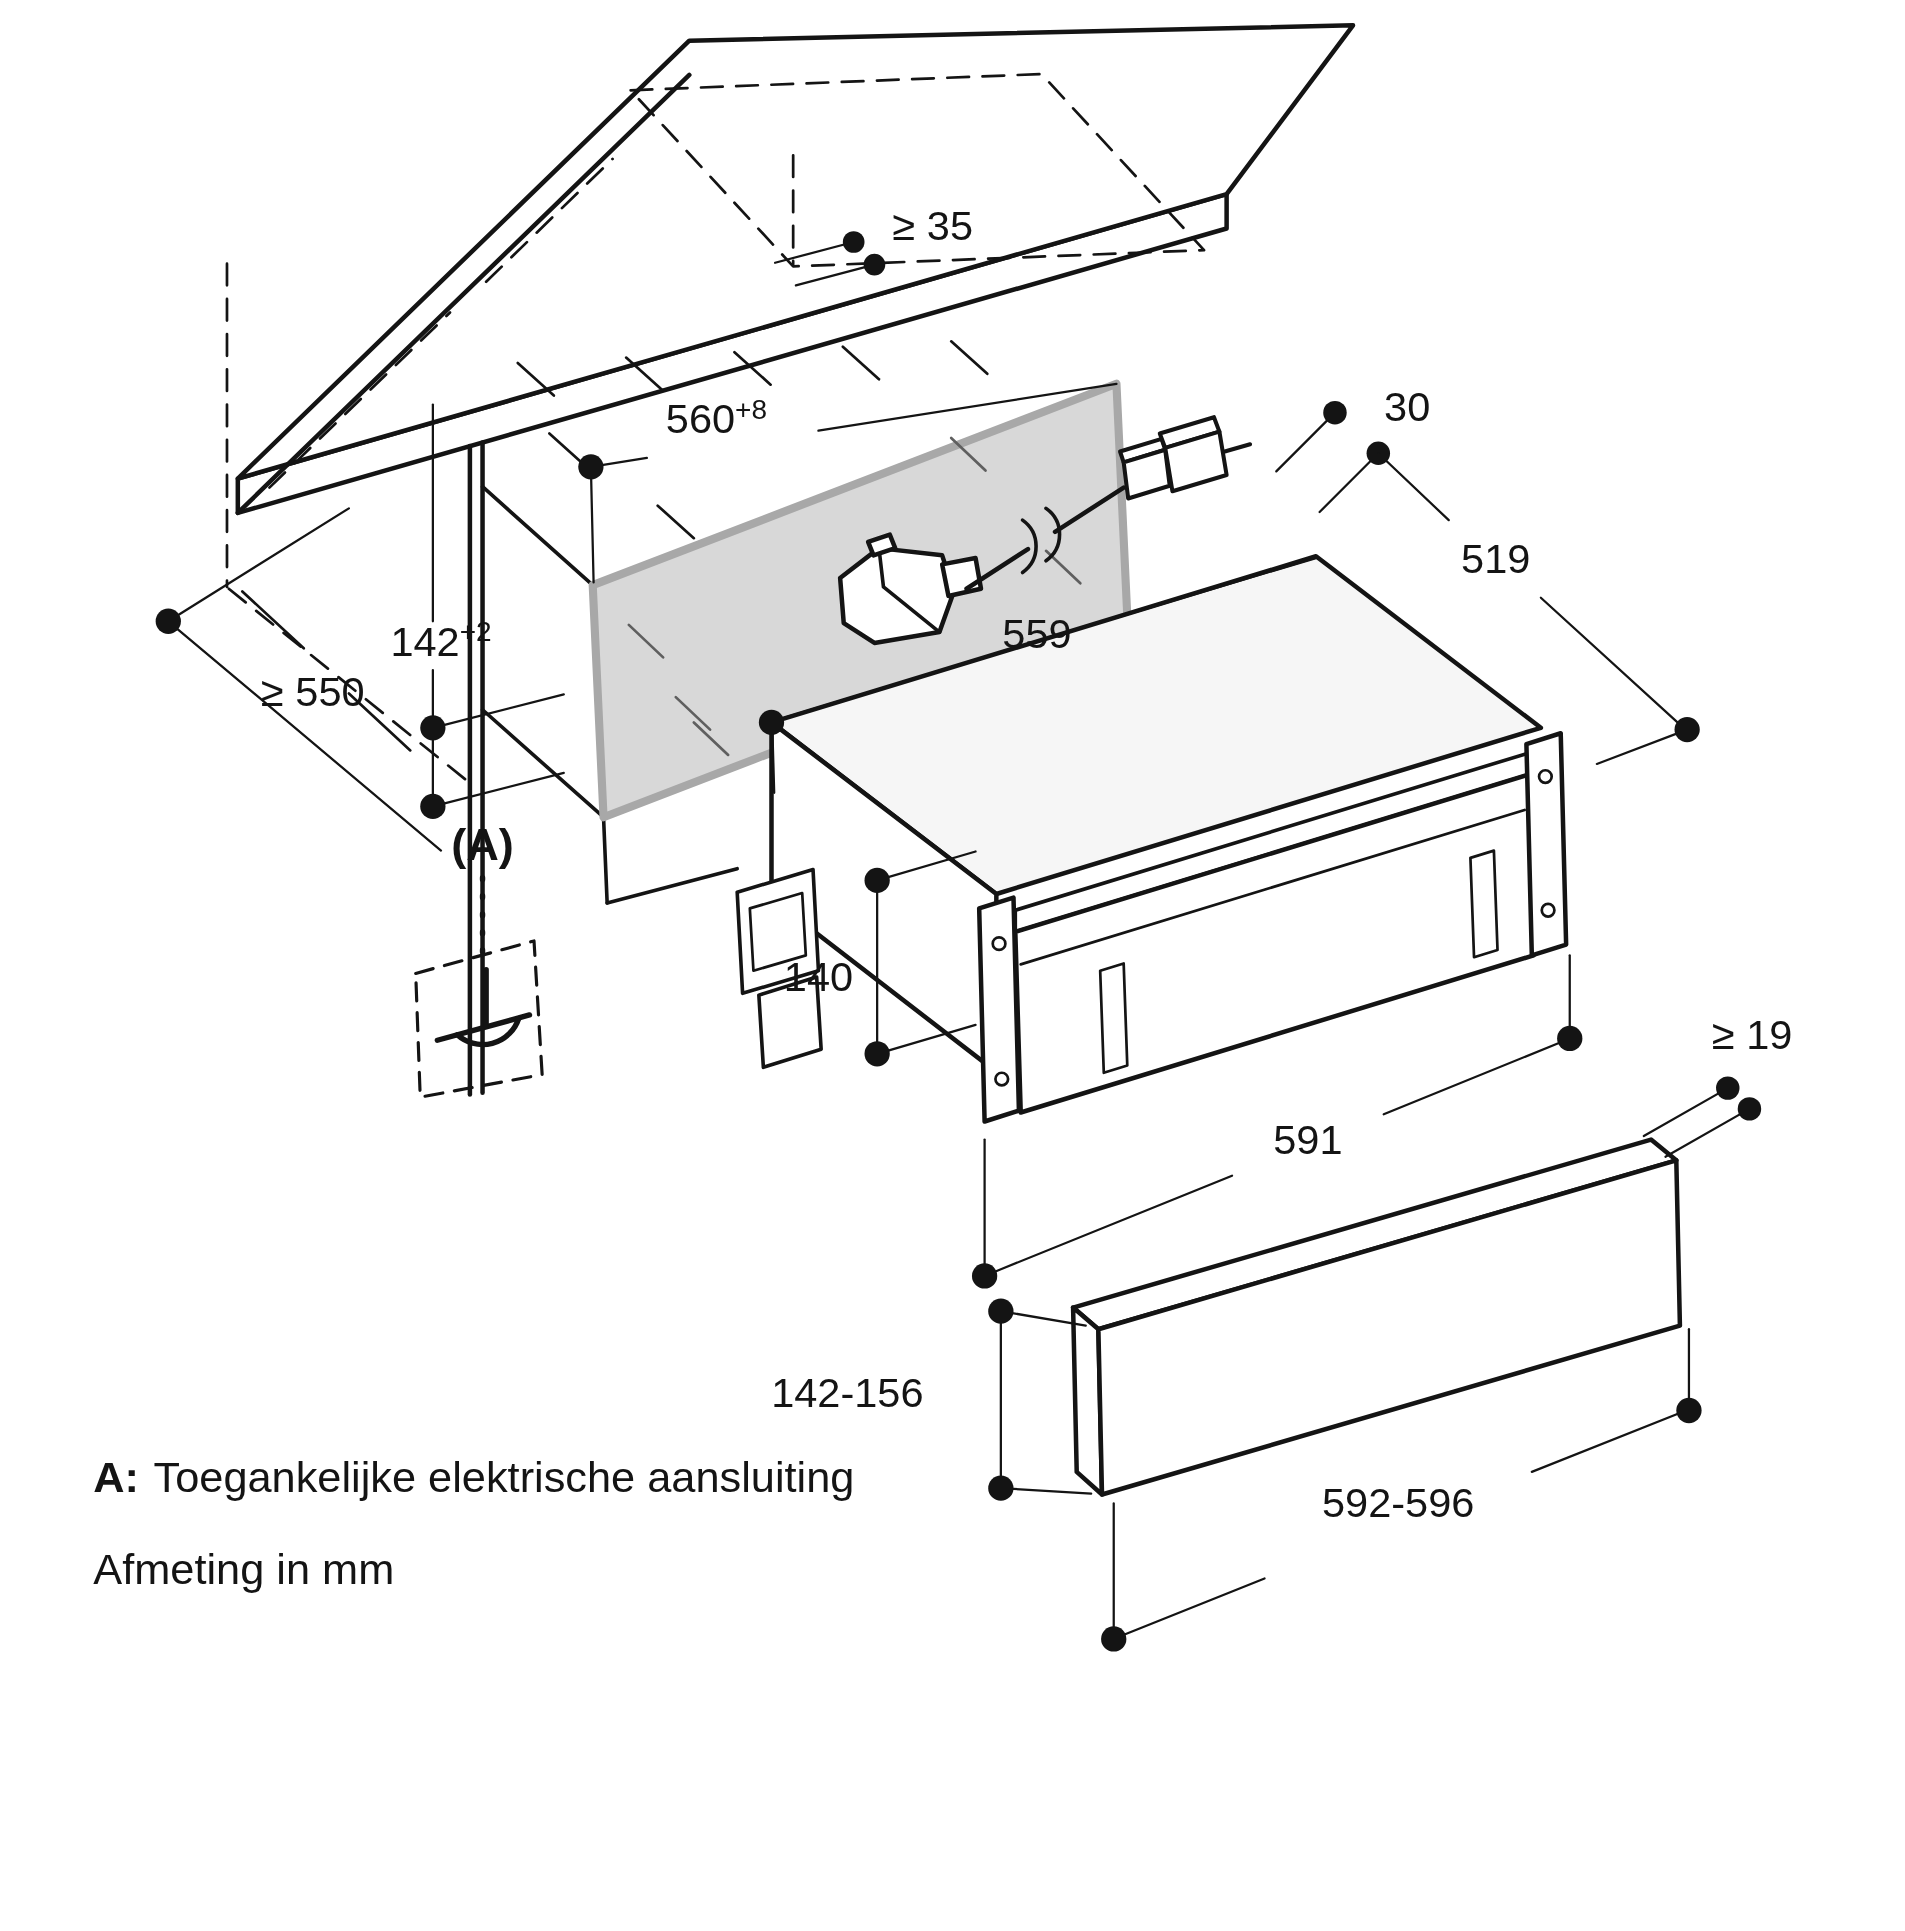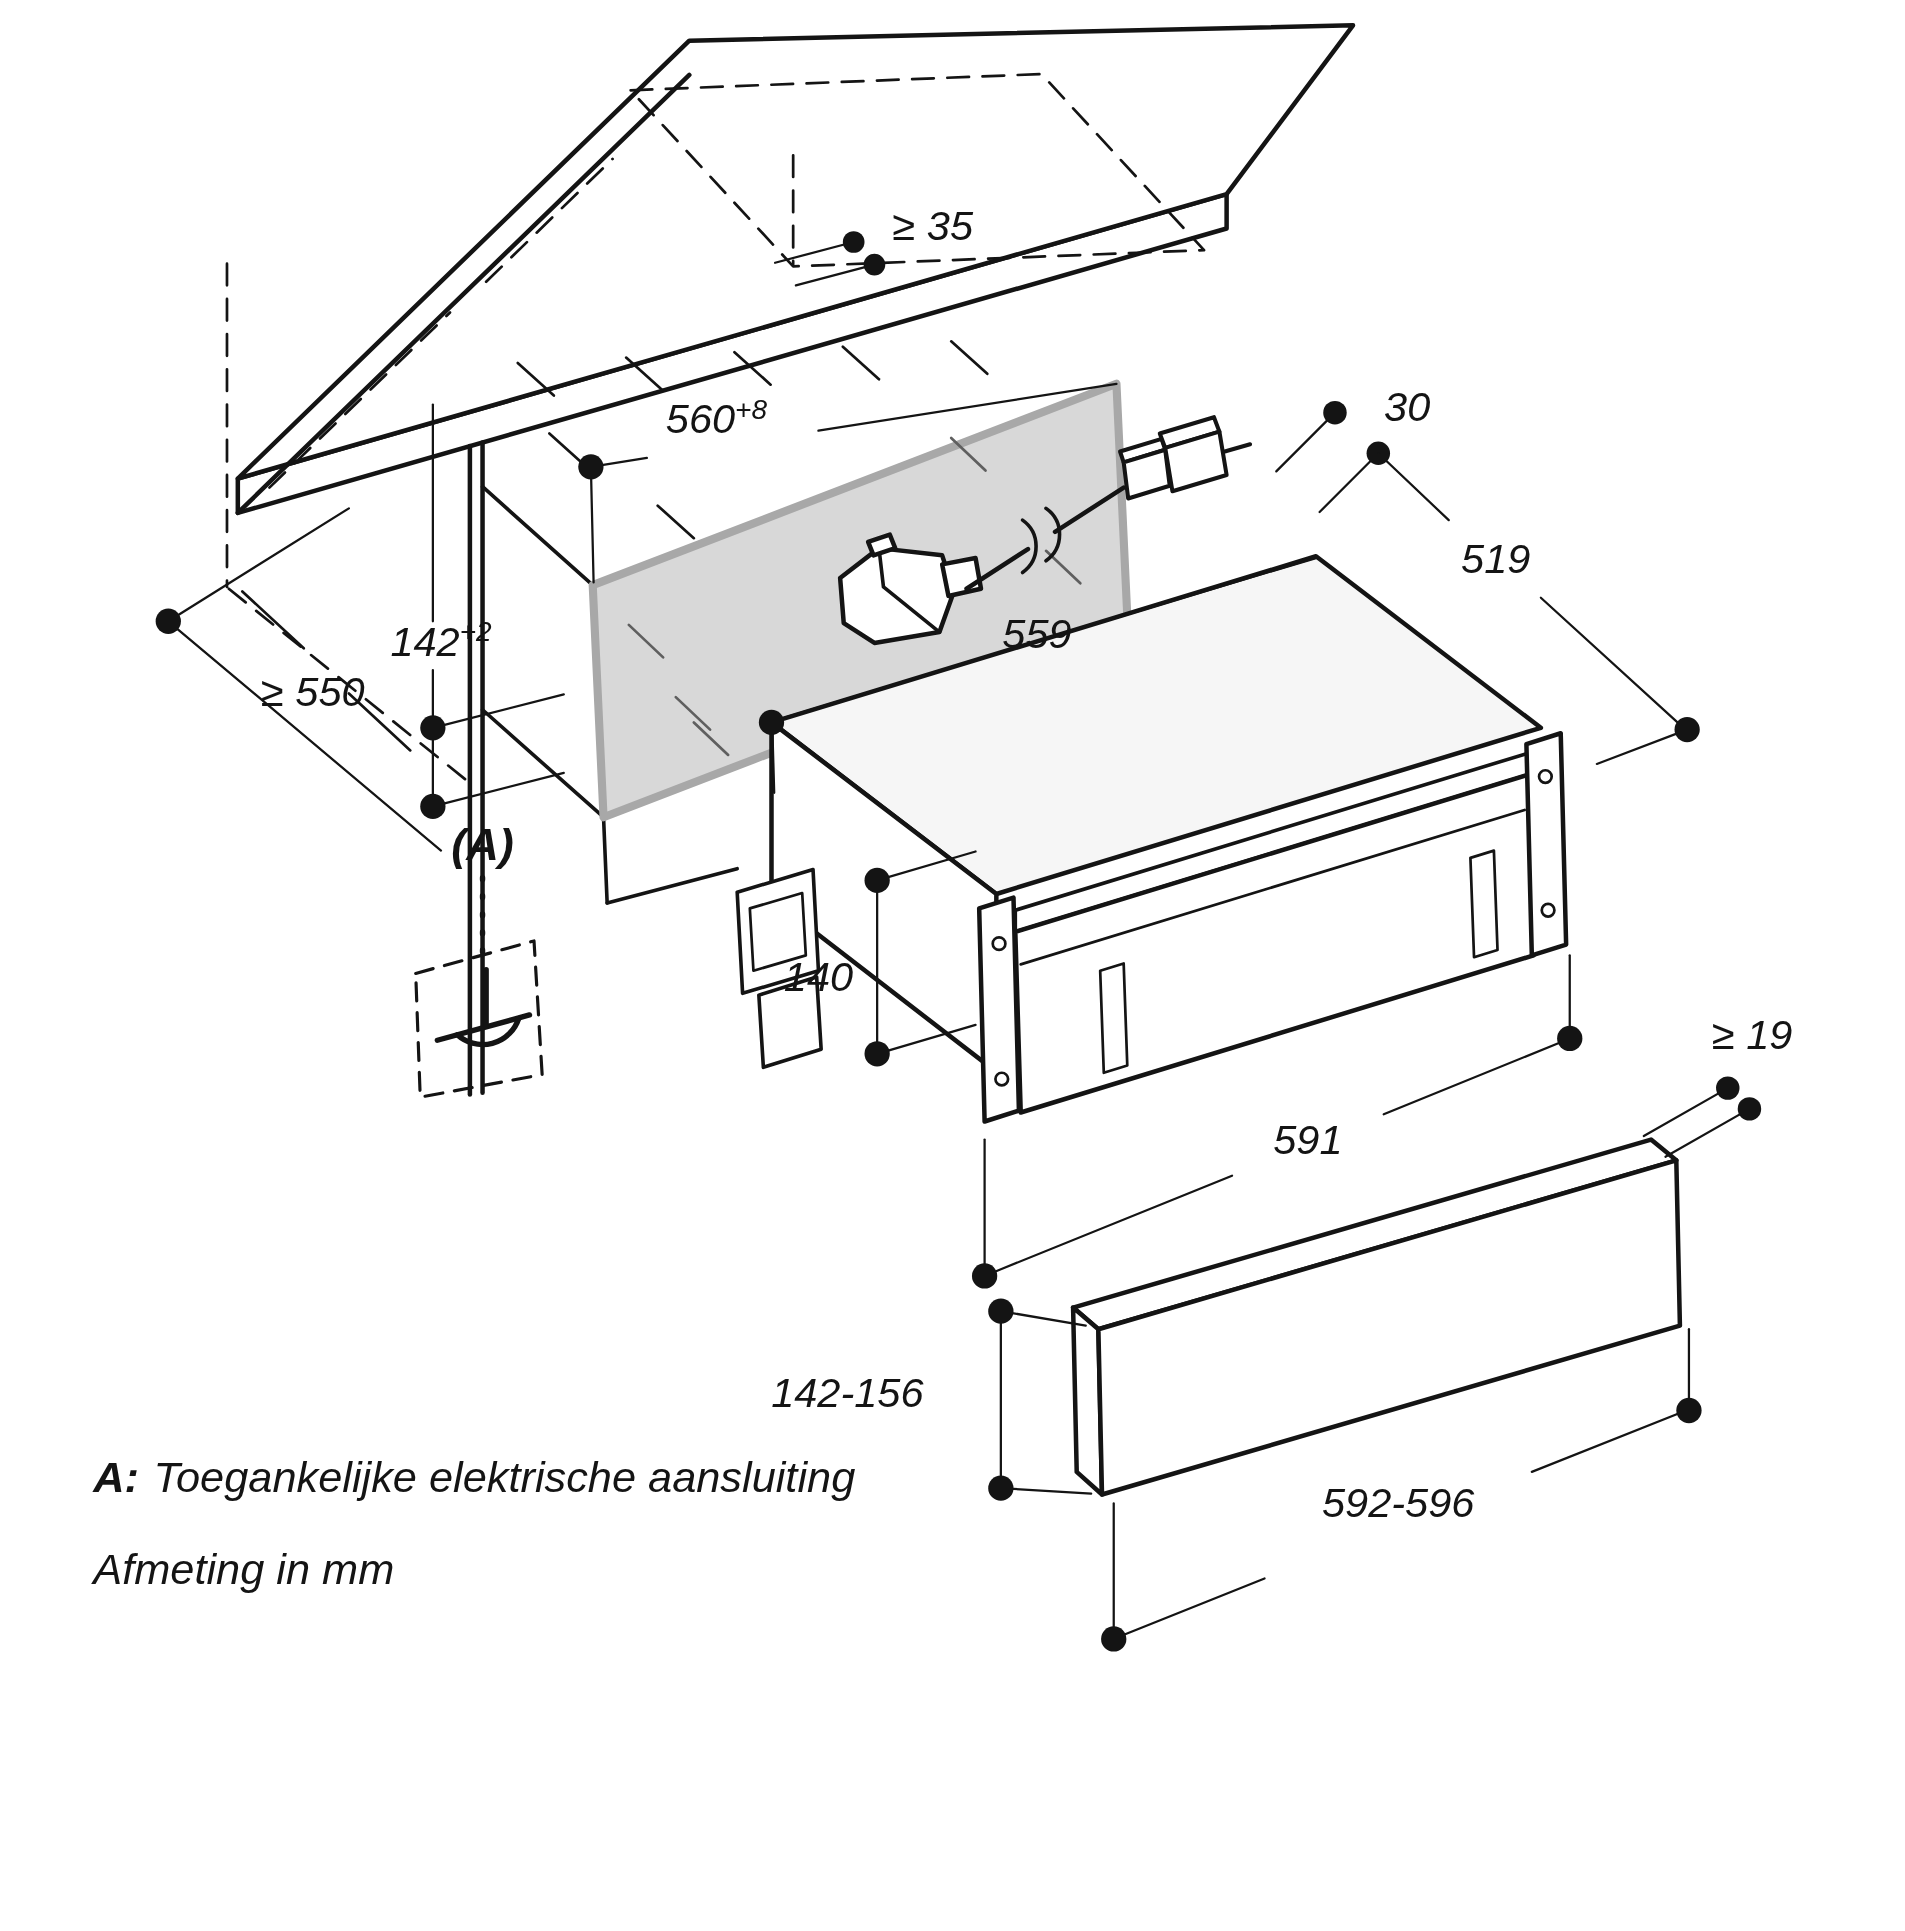--- a/index.html
+++ b/index.html
@@ -1,17 +1,17 @@
 <!DOCTYPE html>
 <html><head>
 <meta charset="utf-8">
 <style>
   html,body{margin:0;padding:0;background:#ffffff;}
   .stage{position:relative;width:1906px;height:1806px;background:#fff;overflow:hidden;
-         font-family:"Liberation Sans", sans-serif;font-style:italic;}
+         font-family:"Liberation Sans", sans-serif;}
   svg{display:block;width:100%;height:100%;}
   svg text{fill:#141414;font-family:"Liberation Sans", sans-serif;font-size:46px;}
   .sup{font-size:31px;}
   .big{font-size:50px;font-weight:700;}
   .cap{font-size:48px;}
   .capkey{font-weight:700;}
 </style>
 </head>
 <body>
 

